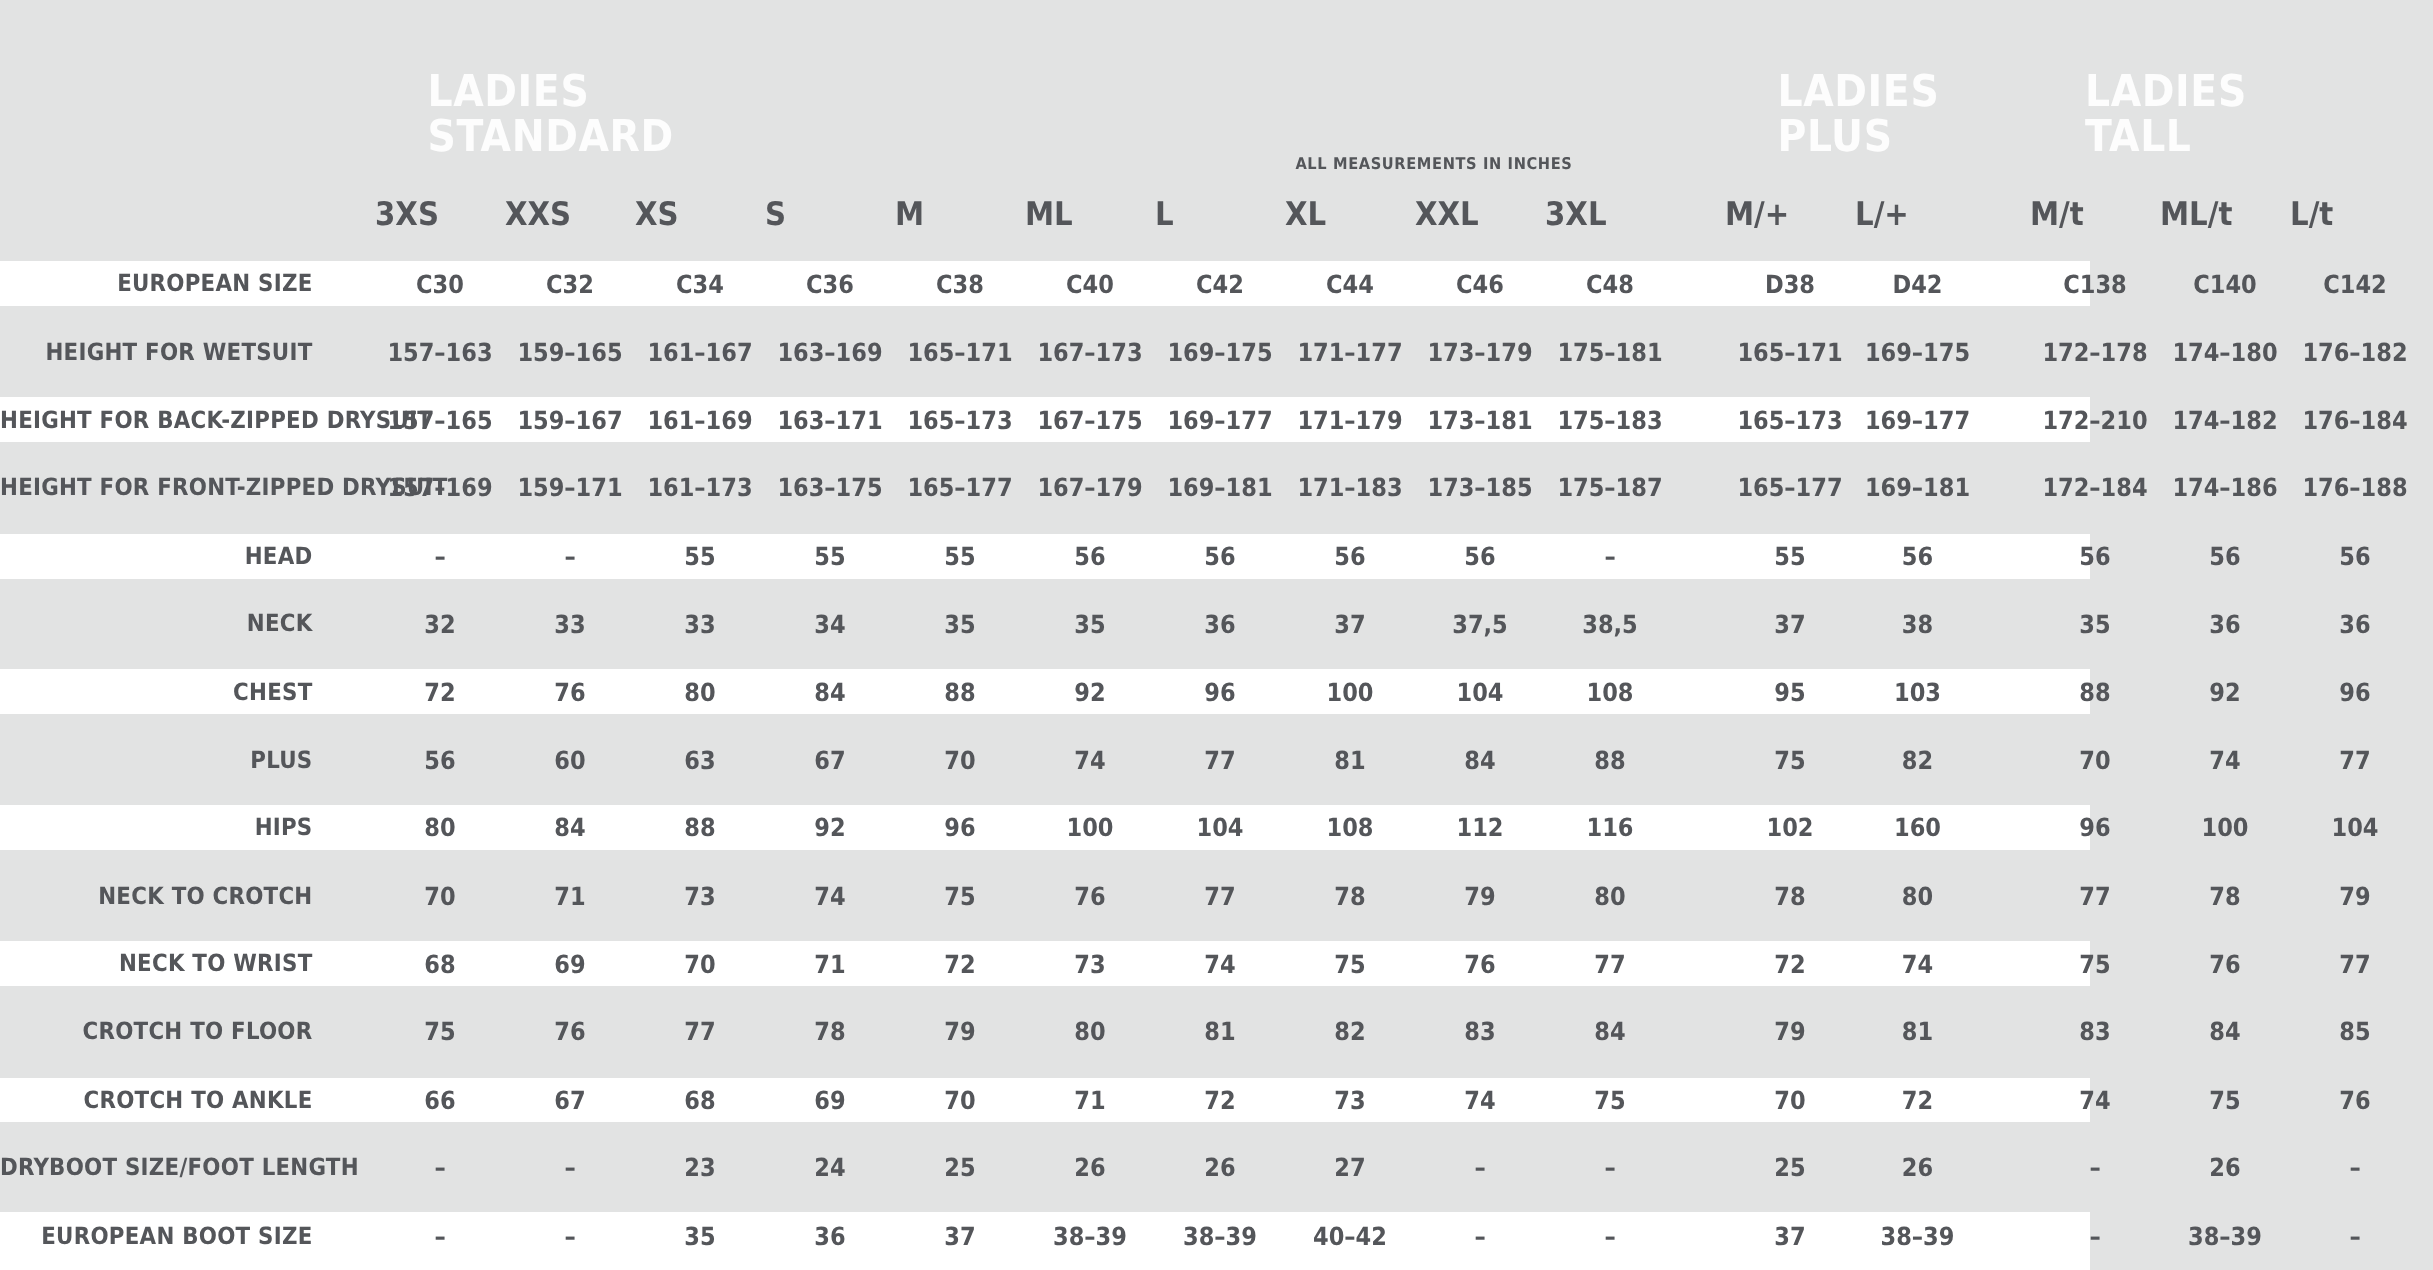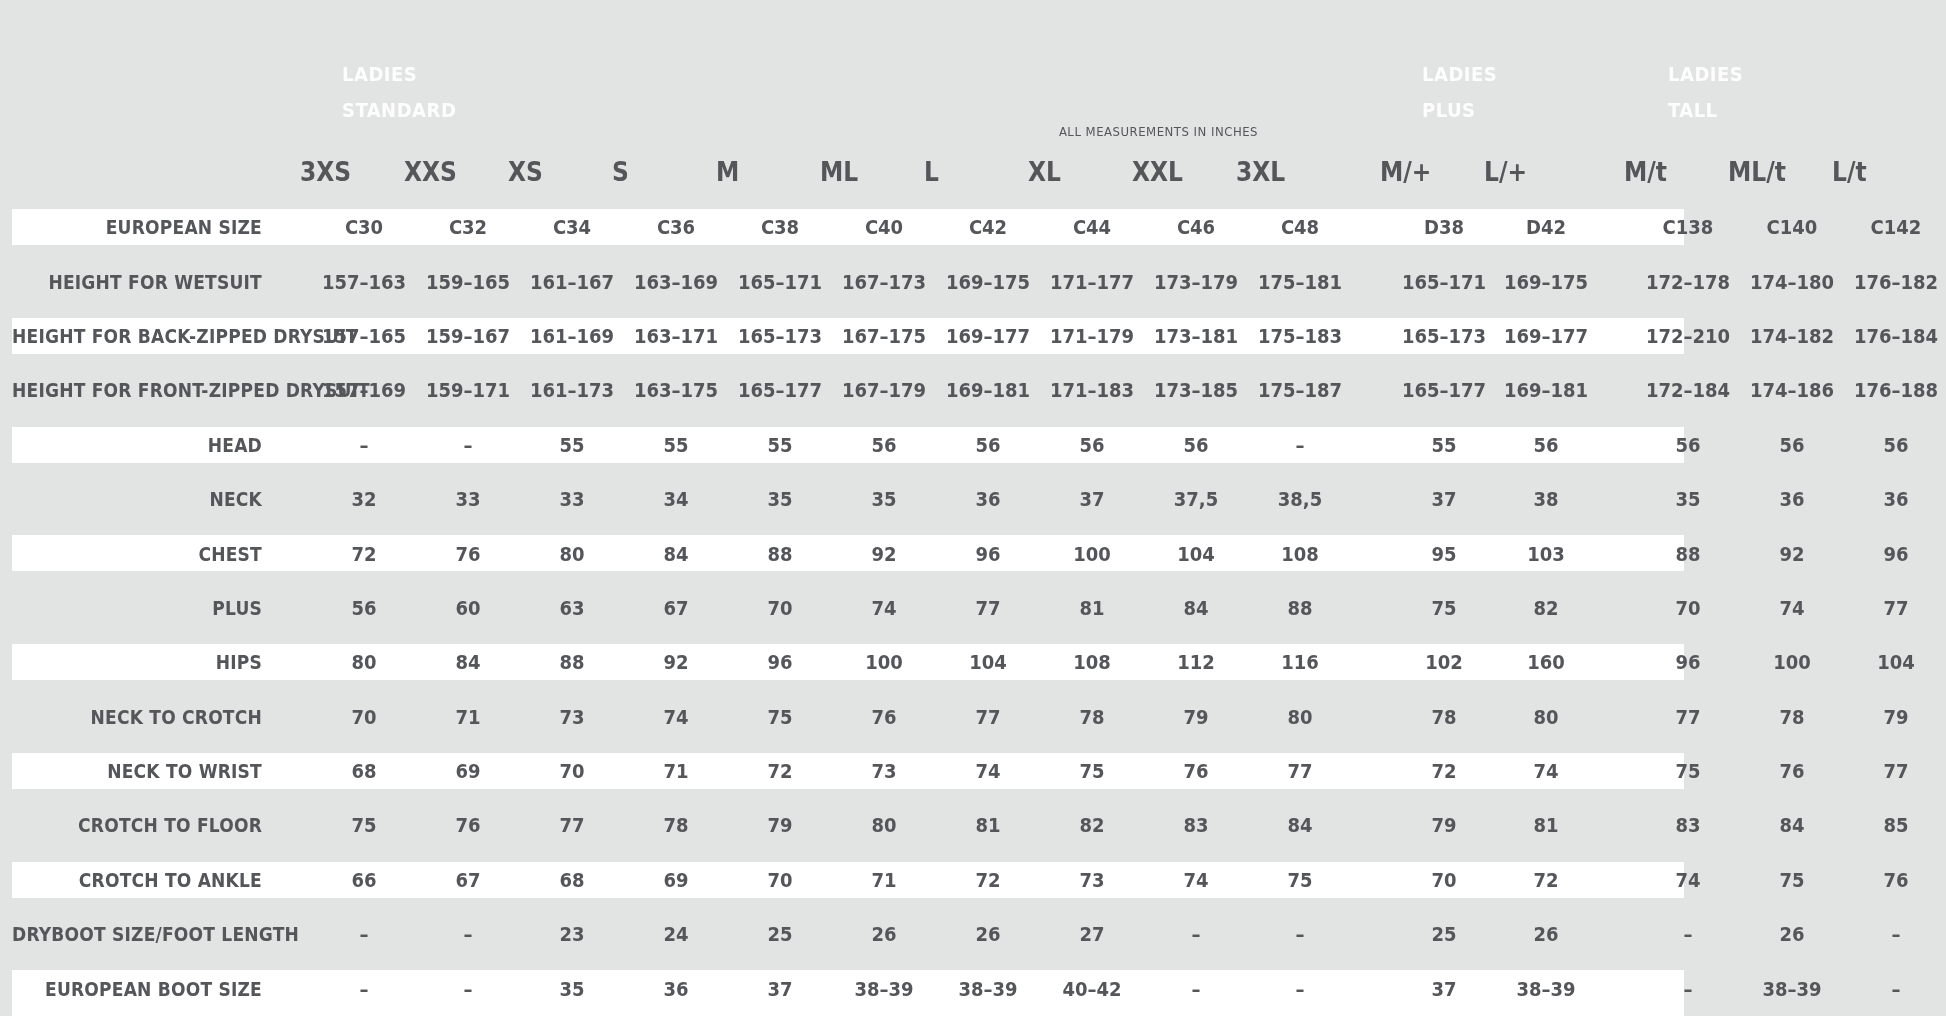--- a/index.html
+++ b/index.html
@@ -38,28 +38,28 @@
     color: #fdfdfd;
     transform: scaleX(0.67);
     transform-origin: center top;
     letter-spacing: 1px;
   }
   .note {
     position: absolute;
     top: 124px;
     right: 688px;
     font-size: 13px;
-    font-weight: normal;
+    font-weight: bold;
     color: #54565a;
     letter-spacing: 0.5px;
   }
   .group {
     position: absolute;
     top: 56px;
-    font-size: 20px;
+    font-size: 35px;
     font-weight: bold;
     line-height: 36px;
     color: #fdfdfd;
     letter-spacing: 0.5px;
   }
   .group-standard { left: 342px; }
   .group-plus     { left: 1422px; }
   .group-tall     { left: 1668px; }
 
   
@@ -79,21 +79,21 @@
     text-align: left;
     font-size: 26px;
     font-weight: bold;
     color: #54565a;
   }
 
   
   .table-body {
     position: absolute;
     top: 200px;
-    left: 12px;
+    left: 0;
     width: 1672px;
   }
   .row {
     height: 54.4px;
   }
   .row.stripe-white {
     background: linear-gradient(to bottom,
       #e2e3e3 0px, #e2e3e3 9px,
       #ffffff 9px, #ffffff 45px,
       #e2e3e3 45px, #e2e3e3 100%);

